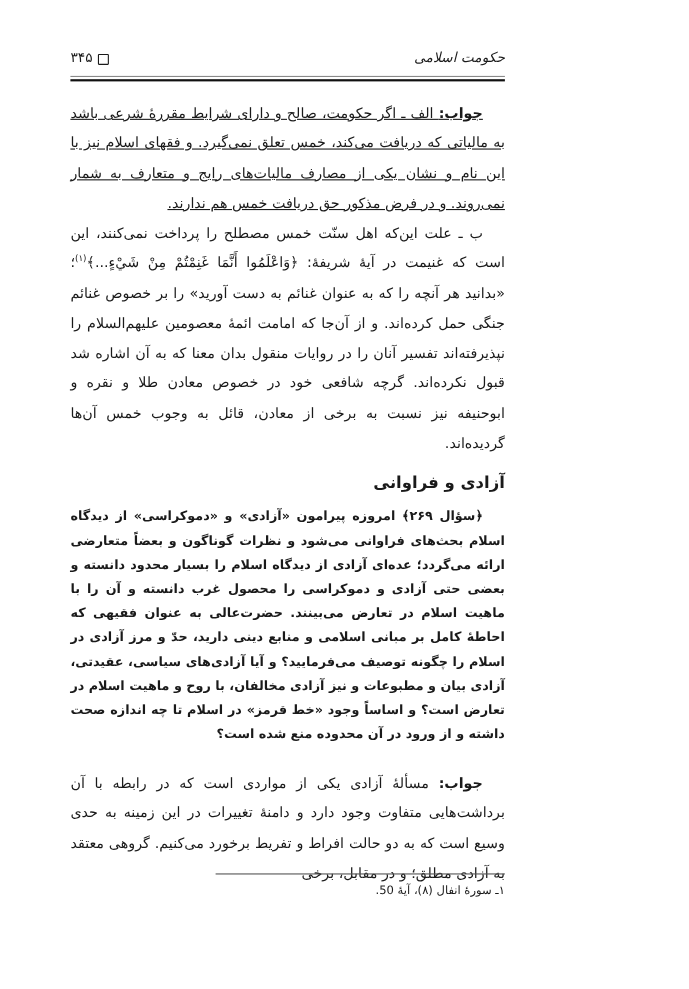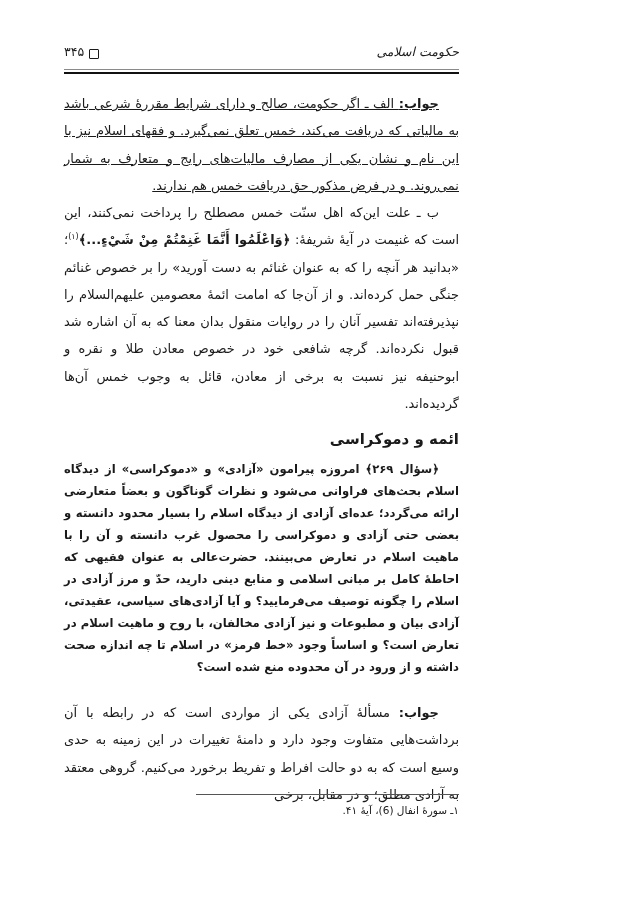--- a/index.html
+++ b/index.html
@@ -10,21 +10,21 @@
     .header .pgnum { position: absolute; left: 0; top: 2px; font-size: 12.5px; direction: ltr; display: flex; align-items: flex-end; gap: 5px; }
     .header .pgnum .box { display: inline-block; width: 8px; height: 8px; border: 1.5px solid #1a1a1a; border-radius: 1px; }
     .rule-thin { position: absolute; left: 64px; width: 395px; top: 69px; height: 1px; background: #8a8a8a; }
     .rule-thick { position: absolute; left: 64px; width: 395px; top: 72px; height: 2px; background: #111; }
     .body { position: absolute; left: 64px; width: 395px; direction: rtl; text-align: justify; text-align-last: right;
       font-size: 13px; line-height: 27.3px; }
     .p1 { top: 90px; text-decoration: underline; }
     .p2 { top: 199px; }
     .p { margin: 0; text-indent: 20px; }
     .lbl { font-weight: bold; }
-    .verse { font-weight: bold; }
+    .verse { font-weight: normal; }
     sup { font-size: 8px; line-height: 0; }
     .heading { position: absolute; left: 64px; width: 395px; top: 430px; direction: rtl; text-align: right;
       font-size: 15px; font-weight: bold; }
     .question { position: absolute; left: 64px; width: 395px; top: 458px; direction: rtl; text-align: justify; text-align-last: right;
       font-size: 11.6px; font-weight: bold; line-height: 22px; }
     .answer { position: absolute; left: 64px; width: 395px; top: 699px; direction: rtl; text-align: justify; text-align-last: right;
       font-size: 13px; line-height: 27.3px; }
     .fn-rule { position: absolute; left: 196px; width: 263px; top: 794px; height: 1px; background: #555; }
     .footnote { position: absolute; left: 64px; width: 395px; top: 804px; direction: rtl; text-align: right; font-size: 10.5px; }
   </style>
@@ -46,28 +46,28 @@
     <span class="lbl">جواب:</span><span> الف ـ اگر حکومت، صالح و دارای شرایط مقررهٔ شرعی باشد به مالیاتی که دریافت می‌کند، خمس تعلق نمی‌گیرد. و فقهای اسلام نیز با این نام و نشان یکی از مصارف مالیات‌های رایج و متعارف به شمار نمی‌روند. و در فرض مذکور حق دریافت خمس هم ندارند.</span>
   </p>
 </div>
 
 <div class="body p2">
   <p class="p">
     <span>ب ـ علت این‌که اهل سنّت خمس مصطلح را پرداخت نمی‌کنند، این است که غنیمت در آیهٔ شریفهٔ: </span><span class="verse">﴿وَاعْلَمُوا أَنَّمَا غَنِمْتُمْ مِنْ شَيْءٍ...﴾</span><sup>(۱)</sup><span>؛ «بدانید هر آنچه را که به عنوان غنائم به دست آورید» را بر خصوص غنائم جنگی حمل کرده‌اند. و از آن‌جا که امامت ائمهٔ معصومین علیهم‌السلام را نپذیرفته‌اند تفسیر آنان را در روایات منقول بدان معنا که به آن اشاره شد قبول نکرده‌اند. گرچه شافعی خود در خصوص معادن طلا و نقره و ابوحنیفه نیز نسبت به برخی از معادن، قائل به وجوب خمس آن‌ها گردیده‌اند.</span>
   </p>
 </div>
 
-<div class="heading">ائمه و دموکراسی</div>
+<div class="heading">آزادی و فراوانی</div>
 
 <div class="question">
   <p class="p">
     <span>﴿سؤال ۲۶۹﴾</span><span> امروزه پیرامون «آزادی» و «دموکراسی» از دیدگاه اسلام بحث‌های فراوانی می‌شود و نظرات گوناگون و بعضاً متعارضی ارائه می‌گردد؛ عده‌ای آزادی از دیدگاه اسلام را بسیار محدود دانسته و بعضی حتی آزادی و دموکراسی را محصول غرب دانسته و آن را با ماهیت اسلام در تعارض می‌بینند. حضرت‌عالی به عنوان فقیهی که احاطهٔ کامل بر مبانی اسلامی و منابع دینی دارید، حدّ و مرز آزادی در اسلام را چگونه توصیف می‌فرمایید؟ و آیا آزادی‌های سیاسی، عقیدتی، آزادی بیان و مطبوعات و نیز آزادی مخالفان، با روح و ماهیت اسلام در تعارض است؟ و اساساً وجود «خط قرمز» در اسلام تا چه اندازه صحت داشته و از ورود در آن محدوده منع شده است؟</span>
   </p>
 </div>
 
 <div class="answer">
   <p class="p">
     <span class="lbl">جواب:</span><span> مسألهٔ آزادی یکی از مواردی است که در رابطه با آن برداشت‌هایی متفاوت وجود دارد و دامنهٔ تغییرات در این زمینه به حدی وسیع است که به دو حالت افراط و تفریط برخورد می‌کنیم. گروهی معتقد به آزادی مطلق؛ و در مقابل، برخی</span>
   </p>
 </div>
 
 <div class="fn-rule"></div>
-<div class="footnote">۱ـ سورهٔ انفال (6)، آیهٔ ۴۱.</div>
+<div class="footnote">۱ـ سورهٔ انفال (۸)، آیهٔ 50.</div>
 
 </body></html>

